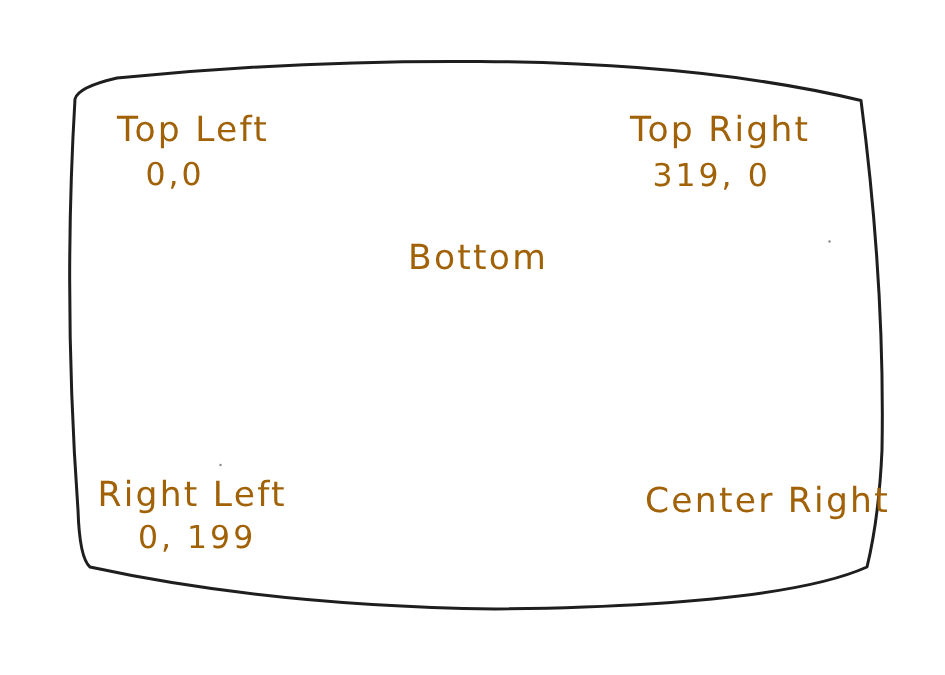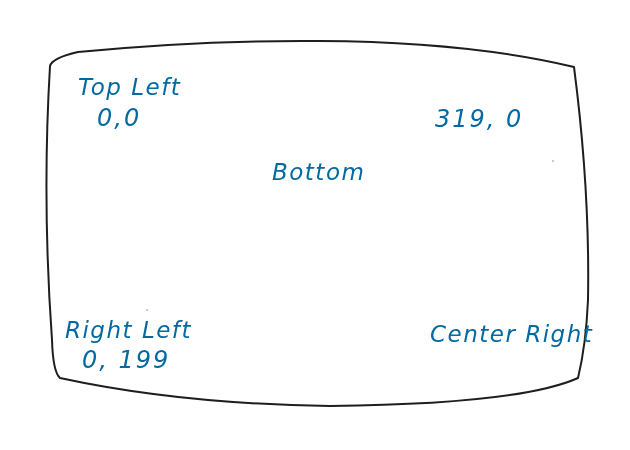--- a/index.html
+++ b/index.html
@@ -23,34 +23,33 @@
     }
     .frame-svg {
       position: absolute;
       left: 0;
       top: 0;
       width: 630px;
       height: 450px;
     }
     .label {
       position: absolute;
-      color: #0369a1;
+      color: #a16207;
       font-family: "DejaVu Sans", sans-serif;
-      font-style: italic;
       font-weight: normal;
       letter-spacing: 1px;
       white-space: nowrap;
       line-height: 1;
     }
     .name {
       font-size: 23px;
       letter-spacing: 1.5px;
     }
     .coord {
-      font-size: 24px;
+      font-size: 21px;
       letter-spacing: 2px;
     }
   </style>
 </head>
 <body>
 
 <div class="diagram">
 
   <svg class="frame-svg" viewBox="0 0 630 450">
     <path d="M 50 66
@@ -63,22 +62,23 @@
              Q 180 404 60 378
              Q 53 372 52 340
              Q 42 200 50 66 Z" fill="none" stroke="#1e1e1e" stroke-width="2" stroke-linejoin="round"></path>
     <circle cx="553" cy="161" r="0.8" fill="#888888"></circle>
     <circle cx="147" cy="310" r="0.8" fill="#888888"></circle>
   </svg>
 
   <div class="label name" style="left:78px; top:76px;">Top Left</div>
   <div class="label coord" style="left:97px; top:106px;">0,0</div>
 
+  <div class="label name" style="left:420px; top:76px;">Top Right</div>
   <div class="label coord" style="left:435px; top:107px;text-align:center;">319, 0</div>
 
   <div class="label name" style="left:272px; top:161px;">Bottom</div>
 
   <div class="label name" style="left:65px; top:319px;">Right Left</div>
-  <div class="label coord" style="left:82px; top:348px;text-align:right;">0, 199</div>
+  <div class="label coord" style="left:92px; top:348px;text-align:right;">0, 199</div>
 
   <div class="label name" style="left:430px; top:323px;">Center Right</div>
 
 </div>
 
 </body></html>

